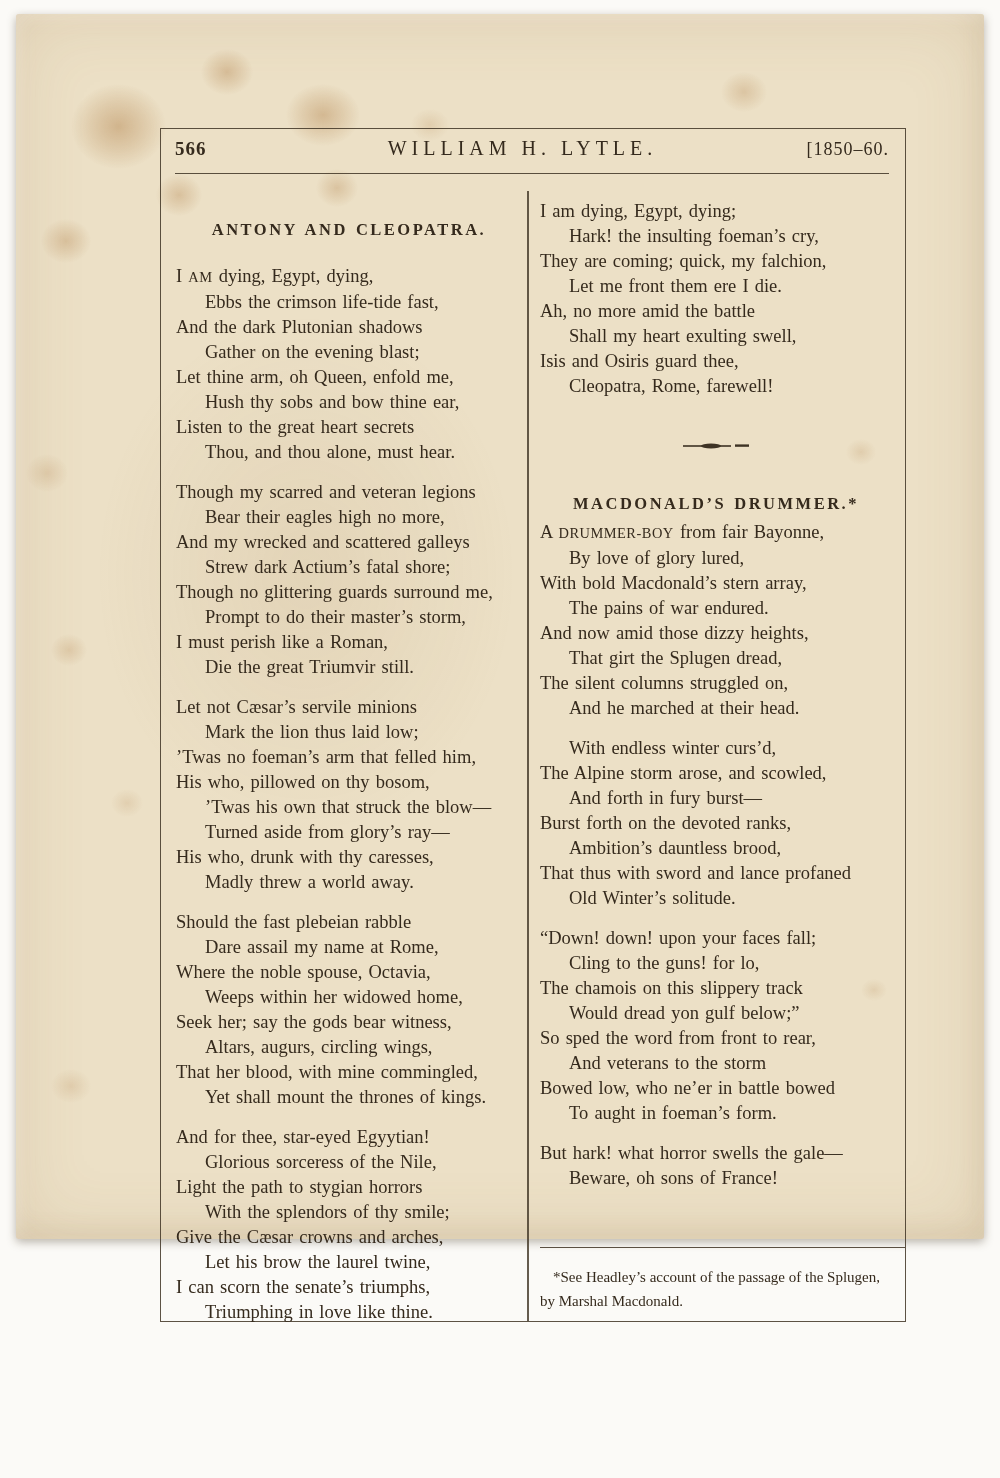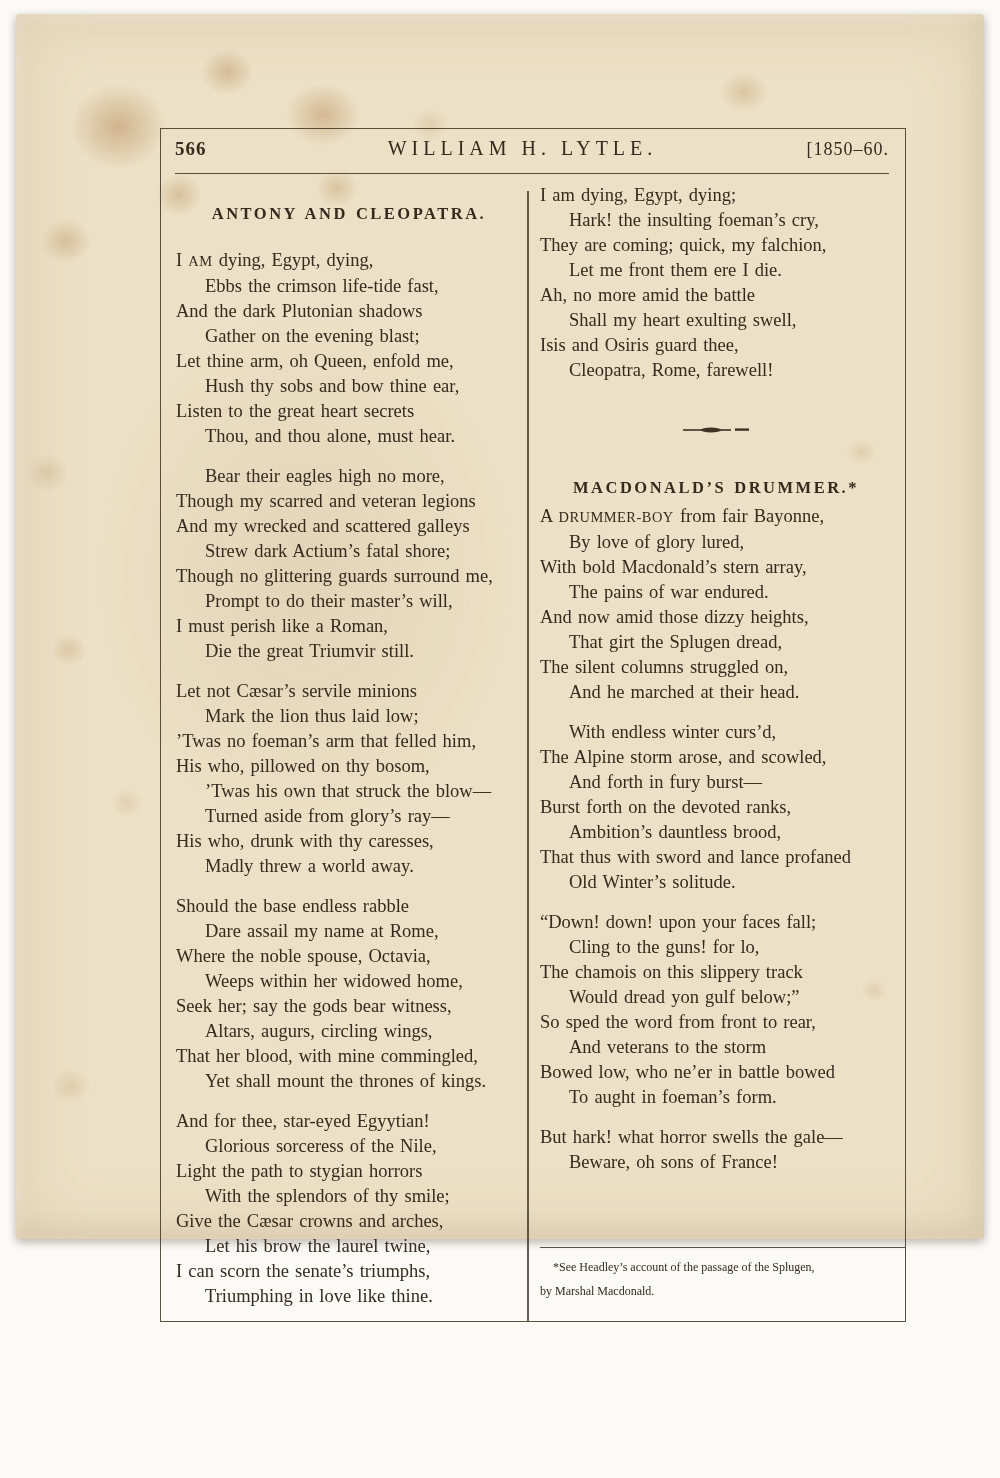--- a/index.html
+++ b/index.html
@@ -46,33 +46,33 @@
   
   .frame{position:absolute;left:144px;top:114px;width:744px;height:1192px;
          border:1.5px solid rgba(64,52,36,.85);}
   .running-head{position:absolute;left:14px;right:16px;top:8px;height:34px;
          display:flex;justify-content:space-between;align-items:baseline;font-size:20px;}
   .page-num{letter-spacing:1px;font-weight:bold;font-size:19px;}
   .head-title{letter-spacing:5px;font-weight:normal;font-size:20px;transform:translateX(16px);}
   .head-date{font-size:18px;letter-spacing:1px;}
   .head-rule{position:absolute;left:14px;right:16px;top:44px;border-top:1.6px solid rgba(64,52,36,.85);}
   .col-rule{position:absolute;left:366px;top:62px;bottom:0;width:1.6px;background:rgba(64,52,36,.8);}
-  .col{position:absolute;top:54px;font-size:18.5px;line-height:25px;word-spacing:1.5px;}
+  .col{position:absolute;top:70px;font-size:18.5px;line-height:25px;word-spacing:1.5px;}
   .col-left{left:15px;width:346px;}
   .col-right{left:379px;width:352px;}
   .poem-title{text-align:center;font-size:16.5px;letter-spacing:2.5px;font-weight:bold;}
   .col-left .poem-title{margin:18px 0 22px 0;}
   .col-right .poem-title{margin:40px 0 4px 0;}
   .stanza{margin-bottom:15px;}
   .poem-line{white-space:nowrap;}
   .poem-line.indent{padding-left:29px;}
   .sc{font-size:0.78em;letter-spacing:.5px;}
   .ornament{display:block;margin:42px auto 0 auto;}
   .footnote{position:absolute;left:379px;right:0;top:1118px;border-top:1.4px solid rgba(64,52,36,.85);
-            padding-top:7px;font-size:12px;line-height:24px;}
+            padding-top:17px;font-size:15px;line-height:24px;}
   .fn-1{text-indent:13px;white-space:nowrap;}
 </style>
 </head>
 <body>
 
 <div class="stage">
   <div class="paper">
     <div class="stains"></div>
 
     <div class="frame">
@@ -92,41 +92,41 @@
               <div class="poem-line">I <span class="sc">AM</span> dying, Egypt, dying,</div>
               <div class="poem-line indent">Ebbs the crimson life-tide fast,</div>
               <div class="poem-line">And the dark Plutonian shadows</div>
               <div class="poem-line indent">Gather on the evening blast;</div>
               <div class="poem-line">Let thine arm, oh Queen, enfold me,</div>
               <div class="poem-line indent">Hush thy sobs and bow thine ear,</div>
               <div class="poem-line">Listen to the great heart secrets</div>
               <div class="poem-line indent">Thou, and thou alone, must hear.</div>
             </div>
             <div class="stanza">
+              <div class="poem-line">Though my scarred and veteran legions</div>
               <div class="poem-line indent">Bear their eagles high no more,</div>
-              <div class="poem-line">Though my scarred and veteran legions</div>
               <div class="poem-line">And my wrecked and scattered galleys</div>
               <div class="poem-line indent">Strew dark Actium’s fatal shore;</div>
               <div class="poem-line">Though no glittering guards surround me,</div>
-              <div class="poem-line indent">Prompt to do their master’s will,</div>
+              <div class="poem-line indent">Prompt to do their master’s storm,</div>
               <div class="poem-line">I must perish like a Roman,</div>
               <div class="poem-line indent">Die the great Triumvir still.</div>
             </div>
             <div class="stanza">
               <div class="poem-line">Let not Cæsar’s servile minions</div>
               <div class="poem-line indent">Mark the lion thus laid low;</div>
               <div class="poem-line">’Twas no foeman’s arm that felled him,</div>
               <div class="poem-line">His who, pillowed on thy bosom,</div>
               <div class="poem-line indent">’Twas his own that struck the blow—</div>
               <div class="poem-line indent">Turned aside from glory’s ray—</div>
               <div class="poem-line">His who, drunk with thy caresses,</div>
               <div class="poem-line indent">Madly threw a world away.</div>
             </div>
             <div class="stanza">
-              <div class="poem-line">Should the base endless rabble</div>
+              <div class="poem-line">Should the fast plebeian rabble</div>
               <div class="poem-line indent">Dare assail my name at Rome,</div>
               <div class="poem-line">Where the noble spouse, Octavia,</div>
               <div class="poem-line indent">Weeps within her widowed home,</div>
               <div class="poem-line">Seek her; say the gods bear witness,</div>
               <div class="poem-line indent">Altars, augurs, circling wings,</div>
               <div class="poem-line">That her blood, with mine commingled,</div>
               <div class="poem-line indent">Yet shall mount the thrones of kings.</div>
             </div>
             <div class="stanza">
               <div class="poem-line">And for thee, star-eyed Egyytian!</div>

